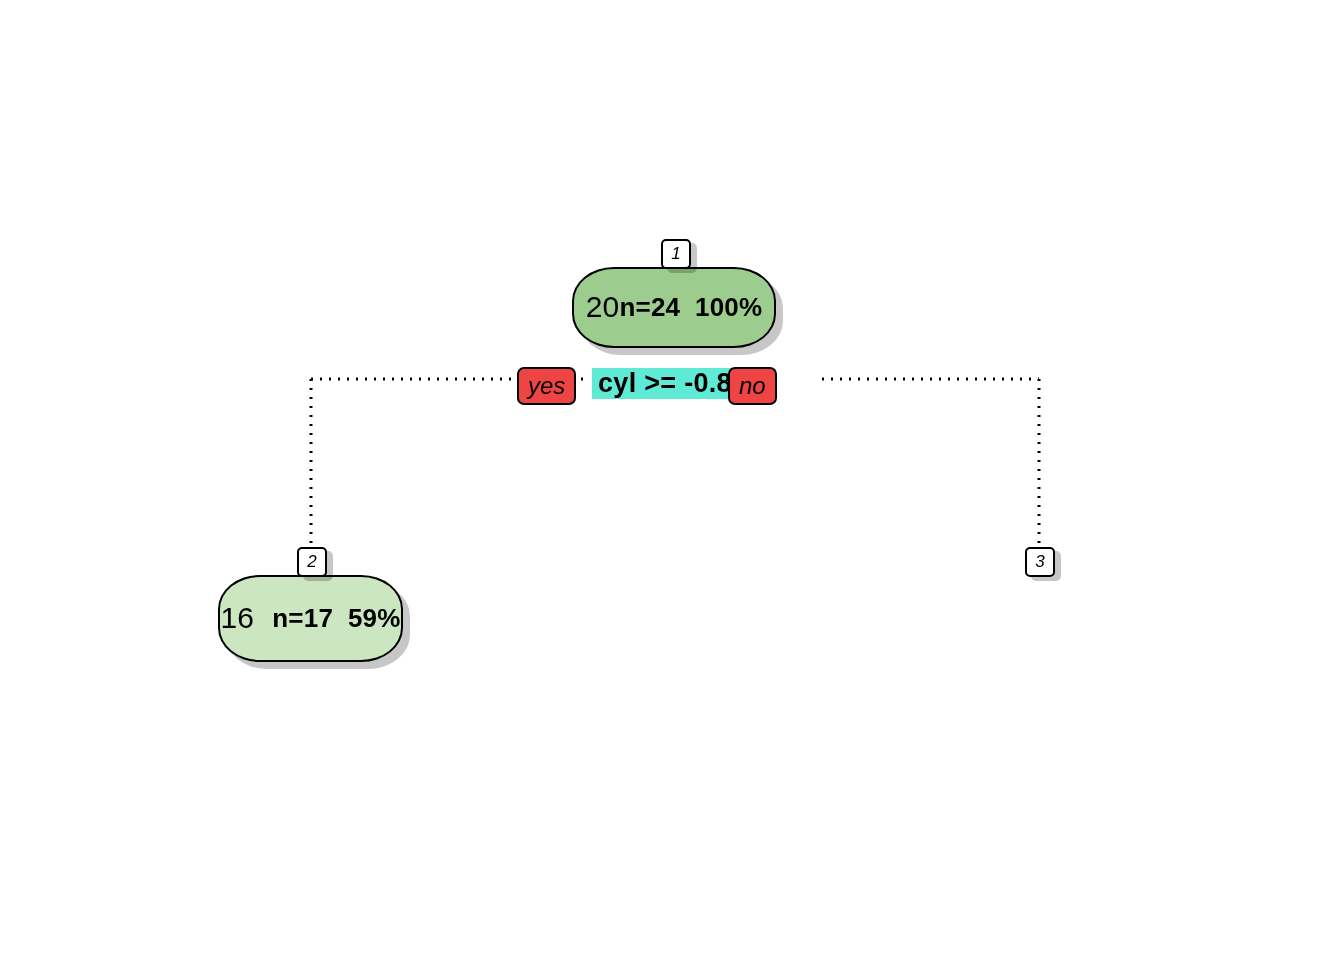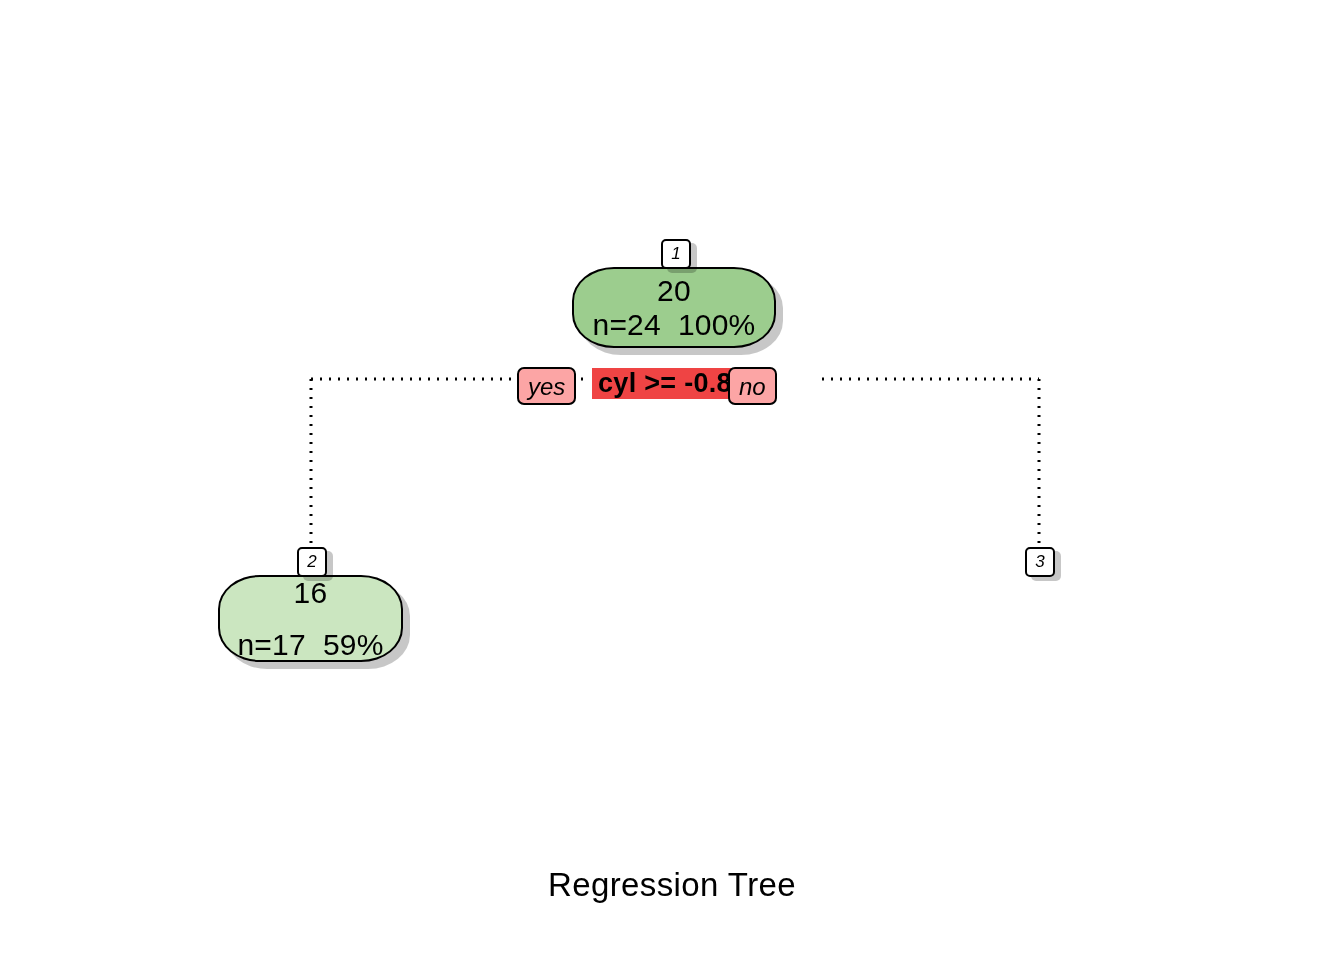--- a/index.html
+++ b/index.html
@@ -34,35 +34,35 @@
   }
 
   
   .node {
     position: absolute;
     box-sizing: border-box;
     border: 2.5px solid #000000;
     border-radius: 42px / 34px;
     box-shadow: 7px 7px 0 rgba(0,0,0,0.22);
     display: flex;
-    flex-direction: column;
     align-items: center;
     justify-content: center;
     line-height: 1.06;
     text-align: right;
   }
   .node-value {
     font-size: 30px;
     letter-spacing: 0.2px;
     margin-bottom: 2px;
   }
   .node-stats {
-    font-size: 30px;
+    font-size: 26px;
     letter-spacing: 0.2px;
     white-space: pre;
+    font-weight: bold;
   }
 
   
   .node-id {
     position: absolute;
     box-sizing: border-box;
     background: #ffffff;
     border: 2.5px solid #000000;
     border-radius: 5px;
     width: 30px;
@@ -77,36 +77,36 @@
   }
 
   
   .split-label {
     position: absolute;
     font-size: 27px;
     font-weight: bold;
     letter-spacing: 0.3px;
     white-space: nowrap;
     z-index: 3;
-    background: #ef4444;
+    background: #5eead4;
     padding: 0 6px;
   }
   .branch-tag {
     position: absolute;
     box-sizing: border-box;
-    background: #fca5a5;
+    background: #ef4444;
     border: 2.5px solid #000000;
     border-radius: 7px;
     height: 38px;
     display: flex;
-    align-items: flex-start;
+    align-items: center;
     justify-content: center;
     font-size: 24px;
     font-style: italic;
-    padding: 4px 9px;
+    padding: 16px 9px;
     z-index: 3;
   }
 
   
   #plot-title {
     position: absolute;
     left: 0;
     right: 0;
     top: 866px;
     text-align: center;
@@ -157,15 +157,14 @@
   </div>
   <div class="node" style="left:218px; top:575px; width:185px; height:87px; background:#cbe6c0;gap:18px;">
     <div class="node-value">16</div>
     <div class="node-stats">n=17  59%</div>
   </div>
 
   <div class="node-id" style="left:1025px; top:547px;">
     <span>3</span>
   </div>
 
-  <div id="plot-title">Regression Tree</div>
 
 </div>
 
 </body></html>

